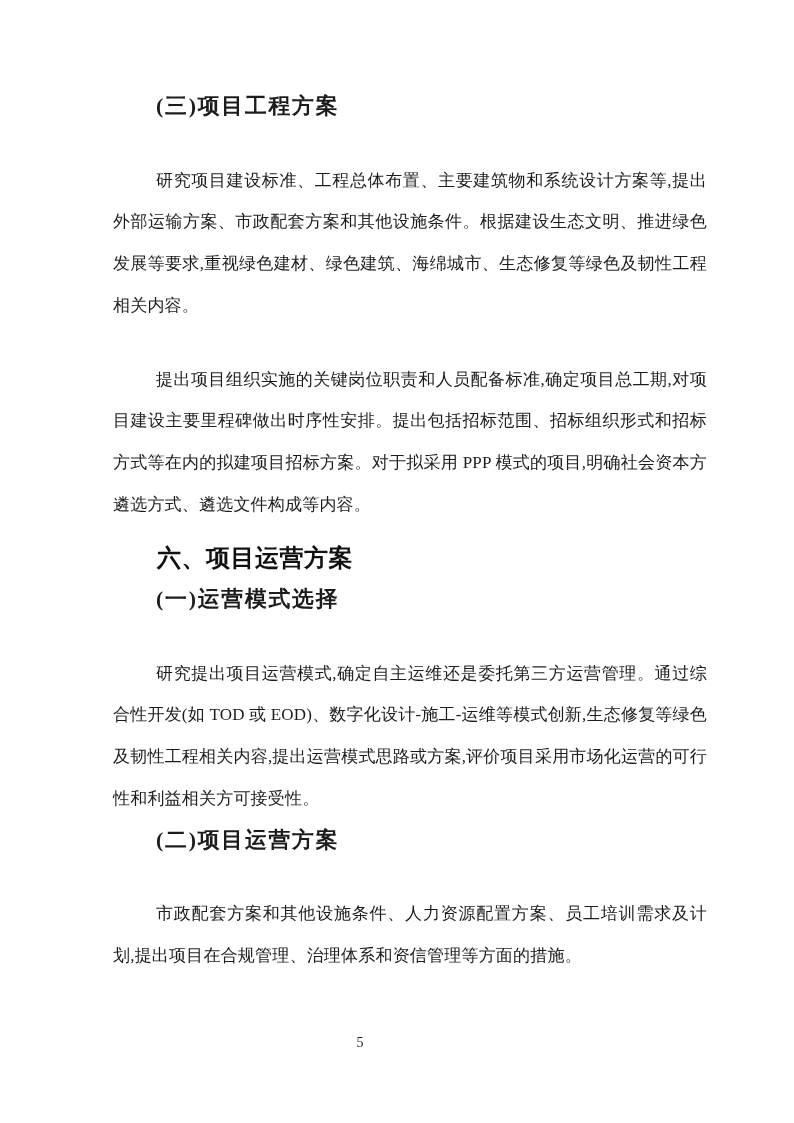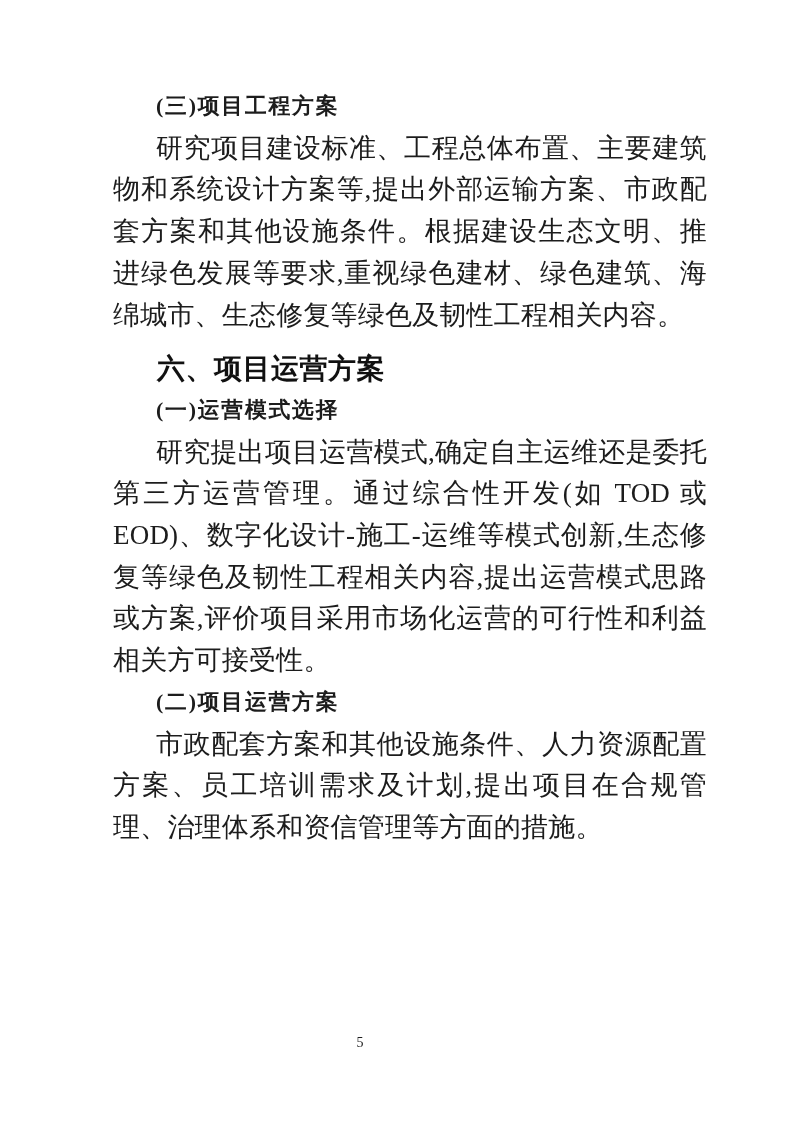--- a/index.html
+++ b/index.html
@@ -20,38 +20,39 @@
     position: absolute;
     left: 113px;
     top: 86px;
     width: 594px;
   }
   .content > * {
     margin: 0;
     padding: 0;
   }
   .para {
-    font-size: 27px;
+    font-size: 17px;
     line-height: 41.7px;
     text-align: justify;
     text-align-last: left;
     text-indent: 43px;
     font-weight: normal;
     letter-spacing: 0.2px;
+    margin-top: 32px;
   }
   .head-kai {
     font-size: 21.8px;
     line-height: 41.7px;
     text-indent: 43px;
     font-weight: bold;
     letter-spacing: 1.8px;
   }
   .head-hei {
     font-family: "Liberation Sans", "DejaVu Sans", sans-serif;
-    font-size: 28px;
+    font-size: 24px;
     line-height: 41.7px;
     text-indent: 44px;
     font-weight: bold;
     letter-spacing: 0.5px;
     margin-top: 12px;
     color: #111111;
   }
   .pageno {
     position: absolute;
     top: 1033px;
@@ -63,20 +64,21 @@
     color: #1c1c1c;
   }
 </style>
 </head>
 <body>
 
 <div class="sheet">
   <div class="content">
     <h3 class="head-kai">(三)项目工程方案</h3>
     <p class="para">研究项目建设标准、工程总体布置、主要建筑物和系统设计方案等,提出外部运输方案、市政配套方案和其他设施条件。根据建设生态文明、推进绿色发展等要求,重视绿色建材、绿色建筑、海绵城市、生态修复等绿色及韧性工程相关内容。</p>
+    <p class="para">提出项目组织实施的关键岗位职责和人员配备标准,确定项目总工期,对项目建设主要里程碑做出时序性安排。提出包括招标范围、招标组织形式和招标方式等在内的拟建项目招标方案。对于拟采用 PPP 模式的项目,明确社会资本方遴选方式、遴选文件构成等内容。</p>
     <h2 class="head-hei">六、项目运营方案</h2>
     <h3 class="head-kai">(一)运营模式选择</h3>
     <p class="para">研究提出项目运营模式,确定自主运维还是委托第三方运营管理。通过综合性开发(如 TOD 或 EOD)、数字化设计-施工-运维等模式创新,生态修复等绿色及韧性工程相关内容,提出运营模式思路或方案,评价项目采用市场化运营的可行性和利益相关方可接受性。</p>
     <h3 class="head-kai">(二)项目运营方案</h3>
     <p class="para">市政配套方案和其他设施条件、人力资源配置方案、员工培训需求及计划,提出项目在合规管理、治理体系和资信管理等方面的措施。</p>
   </div>
   <div class="pageno">5</div>
 </div>
 
 </body></html>

